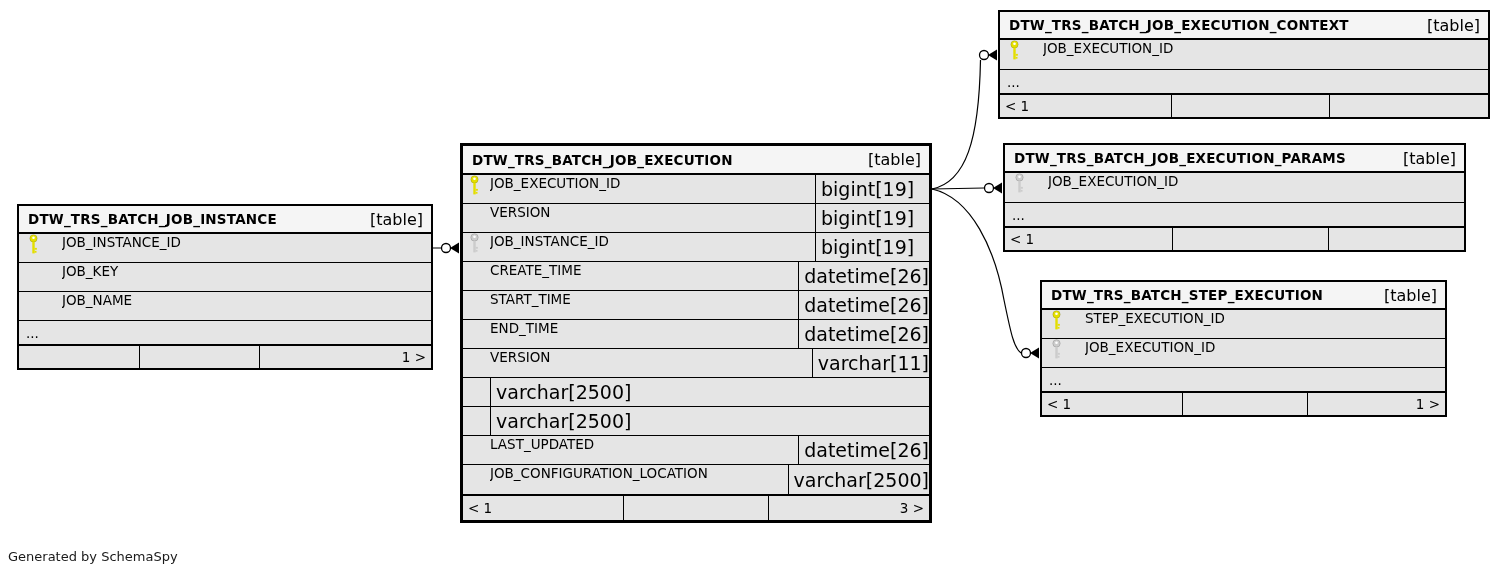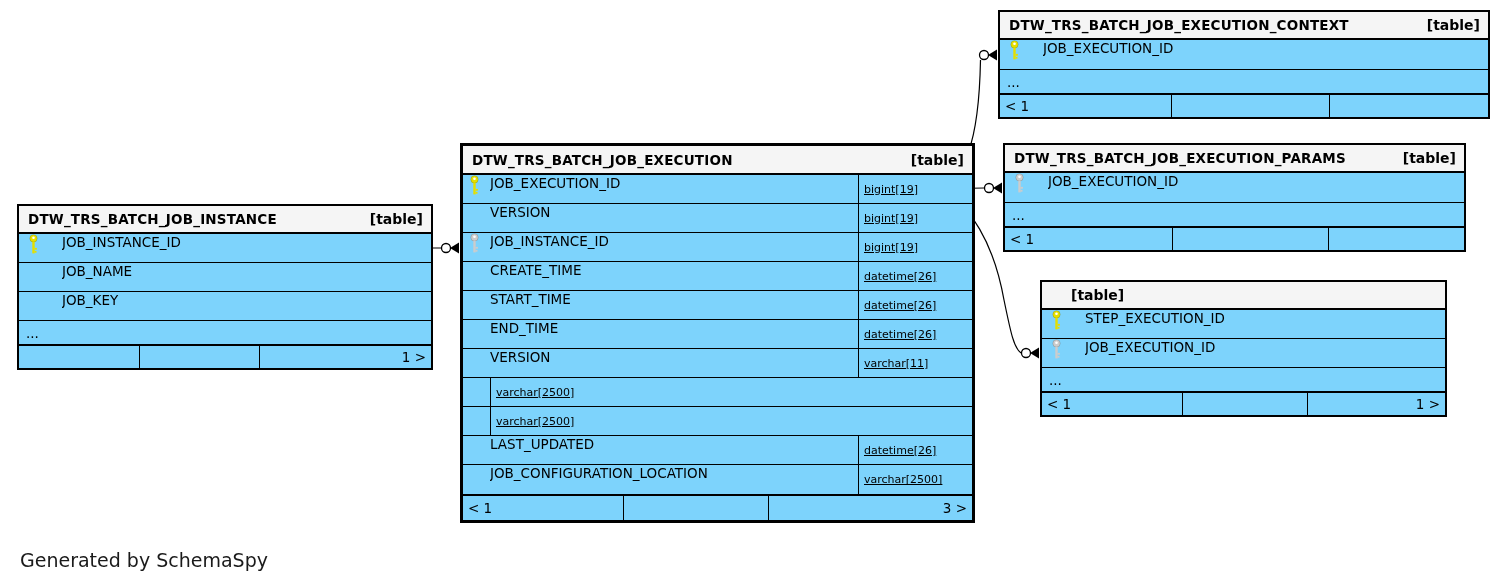--- a/index.html
+++ b/index.html
@@ -9,40 +9,40 @@
     height: 579px;
     background: #ffffff;
     font-family: "DejaVu Sans", "Liberation Sans", sans-serif;
     color: #000;
     overflow: hidden;
   }
 
   
   .tbl {
     position: absolute;
-    background: #7dd3fc;
+    background: #e5e5e5;
     border: 2px solid #000;
     box-sizing: border-box;
   }
   .tbl.thick { border-width: 3px; }
 
   .hdr {
     display: flex;
     justify-content: space-between;
     align-items: center;
     height: 28px;
     padding: 0 8px 0 9px;
     background: var(--header-bg, #f5f5f5);
     border-bottom: 2px solid #000;
     box-sizing: border-box;
     cursor: pointer;
   }
   .tbl.thick .hdr { height: 29px; }
   .hdr-name { font-weight: bold; font-size: 13.5px; letter-spacing: 0.2px; white-space: nowrap; }
-  .hdr-tag  { font-size: 14px; font-weight: bold; white-space: nowrap; padding-left: 20px; }
+  .hdr-tag  { font-size: 16px; font-weight: normal; white-space: nowrap; padding-left: 20px; }
 
   .row {
     display: flex;
     align-items: flex-start;
     height: 29px;
     border-bottom: 1px solid #000;
     box-sizing: border-box;
     padding-left: 9px;
     font-size: 13.5px;
     white-space: nowrap;
@@ -64,22 +64,21 @@
 
   .cname { flex: 1 1 auto; overflow: hidden; }
   .ctype {
     flex: 0 0 114px;
     align-self: stretch;
     display: flex;
     align-items: center;
     border-left: 1px solid #000;
     padding-left: 5px;
     box-sizing: border-box;
-    font-size: 11px;
-    text-decoration: underline;
+    font-size: 19px;
   }
 
   .ellipsis {
     height: 23px;
     display: flex;
     align-items: center;
     padding-left: 7px;
     font-size: 13.5px;
     box-sizing: border-box;
   }
@@ -115,23 +114,23 @@
     left: 0; top: 0;
     width: 1505px; height: 579px;
     pointer-events: none;
   }
   #edges path.wire { fill: none; stroke: #000; stroke-width: 1.2px; }
   #edges circle.odot { fill: #fff; stroke: #000; stroke-width: 1.3px; }
   #edges polygon.crow { fill: #000; stroke: none; }
 
   #note {
     position: absolute;
-    left: 20px;
+    left: 8px;
     top: 549px;
-    font-size: 19px;
+    font-size: 13px;
     color: #1a1a1a;
   }
 </style>
 </head>
 <body>
 
 <svg width="0" height="0" style="position:absolute" aria-hidden="true">
   <defs>
     <symbol id="keysym" viewBox="0 0 11 20">
       <circle cx="5.5" cy="4.4" r="3.7" fill="currentColor" stroke="rgba(0,0,0,0.22)" stroke-width="0.7"></circle>
@@ -180,35 +179,35 @@
     <div class="row">
       <span class="keyslot">
           <svg class="key pk">
             <use href="#keysym"></use>
           </svg>
         </span>
       <span class="cname">JOB_INSTANCE_ID</span>
     </div>
     <div class="row">
       <span class="keyslot"></span>
+      <span class="cname">JOB_KEY</span>
+    </div>
+    <div class="row">
+      <span class="keyslot"></span>
       <span class="cname">JOB_NAME</span>
     </div>
-    <div class="row">
-      <span class="keyslot"></span>
-      <span class="cname">JOB_KEY</span>
-    </div>
     <div class="ellipsis">...</div>
     <div class="foot">
       <span class="fcell"></span>
       <span class="fcell"></span>
       <span class="fcell">1 &gt;</span>
     </div>
   </div>
 
-  <div class="tbl thick t-execution" style="left:460px; top:143px; width:515px;">
+  <div class="tbl thick t-execution" style="left:460px; top:143px; width:472px;">
     <div class="hdr">
       <span class="hdr-name">DTW_TRS_BATCH_JOB_EXECUTION</span>
       <span class="hdr-tag">[table]</span>
     </div>
     <div class="row">
       <span class="keyslot">
           <svg class="key pk">
             <use href="#keysym"></use>
           </svg>
         </span>
@@ -311,20 +310,21 @@
     <div class="ellipsis">...</div>
     <div class="foot">
       <span class="fcell">&lt; 1</span>
       <span class="fcell"></span>
       <span class="fcell"></span>
     </div>
   </div>
 
   <div class="tbl t-step" style="left:1040px; top:280px; width:407px;">
     <div class="hdr">
+      <span class="hdr-name">DTW_TRS_BATCH_STEP_EXECUTION</span>
       <span class="hdr-tag">[table]</span>
     </div>
     <div class="row">
       <span class="keyslot">
           <svg class="key pk">
             <use href="#keysym"></use>
           </svg>
         </span>
       <span class="cname">STEP_EXECUTION_ID</span>
     </div>

